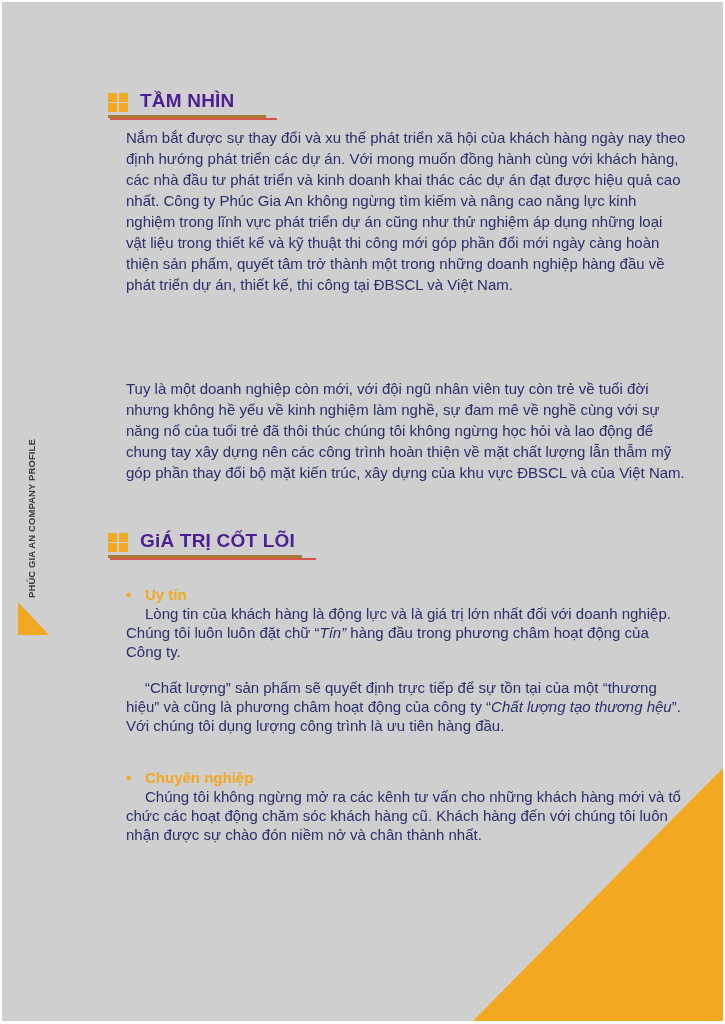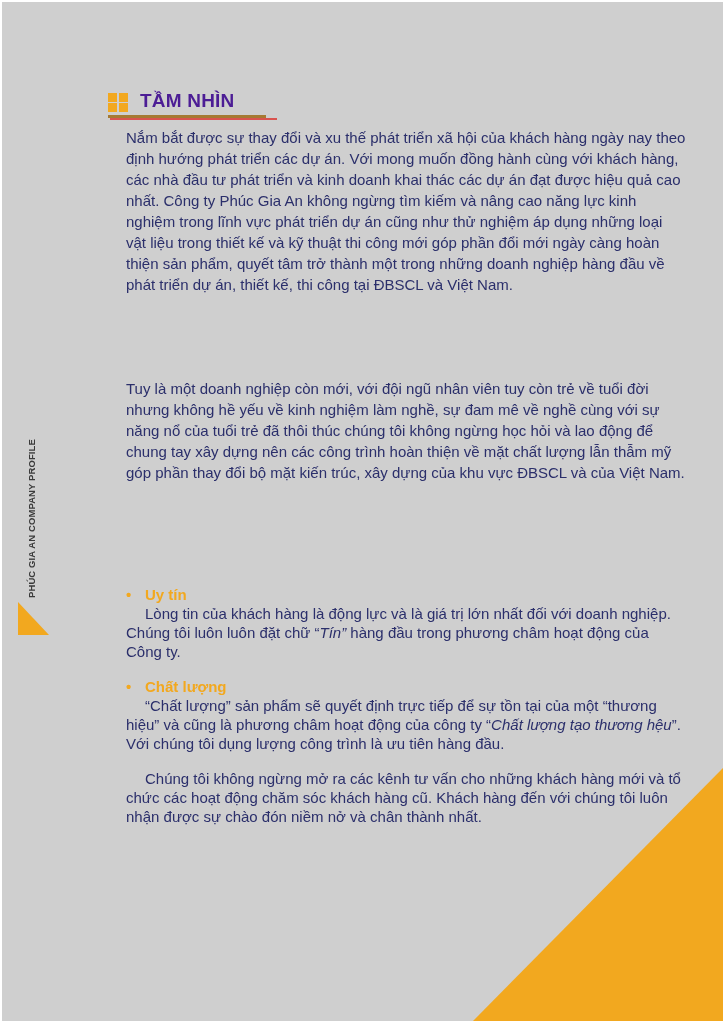--- a/index.html
+++ b/index.html
@@ -155,28 +155,39 @@
         <span></span>
       </div>
     <div class="title">TẦM NHÌN</div>
     <div class="bar-gold" style="width:158px;"></div>
     <div class="bar-red" style="width:167px;"></div>
   </div>
   <p class="para" style="top:125px;">Nắm bắt được sự thay đổi và xu thế phát triển xã hội của khách hàng ngày nay theo định hướng phát triển các dự án. Với mong muốn đồng hành cùng với khách hàng, các nhà đầu tư phát triển và kinh doanh khai thác các dự án đạt được hiệu quả cao nhất. Công ty Phúc Gia An không ngừng tìm kiếm và nâng cao năng lực kinh nghiệm trong lĩnh vực phát triển dự án cũng như thử nghiệm áp dụng những loại vật liệu  trong thiết kế và kỹ thuật thi công mới góp phần đổi mới ngày càng hoàn thiện sản phẩm, quyết tâm trở thành một trong những doanh nghiệp hàng đầu về phát triển dự án, thiết kế, thi công tại ĐBSCL và Việt Nam.</p>
 
   <p class="para" style="top:376px;">Tuy là một doanh nghiệp còn mới, với đội ngũ nhân viên tuy còn trẻ về tuổi đời nhưng không hề yếu về kinh nghiệm làm nghề, sự đam mê về nghề cùng với sự năng nổ của tuổi trẻ đã thôi thúc chúng tôi không ngừng học hỏi và lao động để chung tay xây dựng nên các công trình hoàn thiện về mặt chất lượng lẫn thẫm mỹ góp phần thay đổi bộ mặt kiến trúc, xây dựng của khu vực ĐBSCL và của Việt Nam.</p>
 
+  <div class="section-header" style="top:528px; width:230px;">
+    <div class="squares">
+        <span></span>
+        <span></span>
+        <span></span>
+        <span></span>
+      </div>
+    <div class="title">GiÁ TRỊ CỐT LÕI</div>
+    <div class="bar-gold" style="width:194px;"></div>
+    <div class="bar-red" style="width:206px;"></div>
+  </div>
 
   <div class="value-item" style="top:568px;">
     <span class="value-title"><span class="bullet">•</span><span>Uy tín</span></span>
     <span class="indent"></span><span>Lòng tin của khách hàng là động lực và là giá trị lớn nhất đối với doanh nghiệp. Chúng tôi luôn luôn đặt chữ “</span><em><b>Tín”</b></em><span> hàng đầu trong phương châm hoạt động của Công ty.</span>
   </div>
 
   <div class="value-item" style="top:660px;">
-    <span class="value-title"><span class="bullet">•</span><span>Chất lượng</span></span>
     <span class="indent"></span><span>“Chất lượng” sản phẩm sẽ quyết định trực tiếp để sự tồn tại của một “thương hiệu” và cũng là phương châm hoạt động của công ty “</span><em><b>Chất lượng tạo thương hệu</b></em><span>”. Với chúng tôi dụng lượng công trình là ưu tiên hàng đầu.</span>
   </div>
 
   <div class="value-item" style="top:751px;">
+    <span class="value-title"><span class="bullet">•</span><span>Chuyên nghiệp</span></span>
     <span class="indent"></span><span>Chúng tôi không ngừng mở ra các kênh tư vấn cho những khách hàng mới và tổ chức các hoạt động chăm sóc khách hàng cũ. Khách hàng đến với chúng tôi luôn nhận được sự chào đón niềm nở và chân thành nhất.</span>
   </div>
 
 </div>
 
 </body></html>

